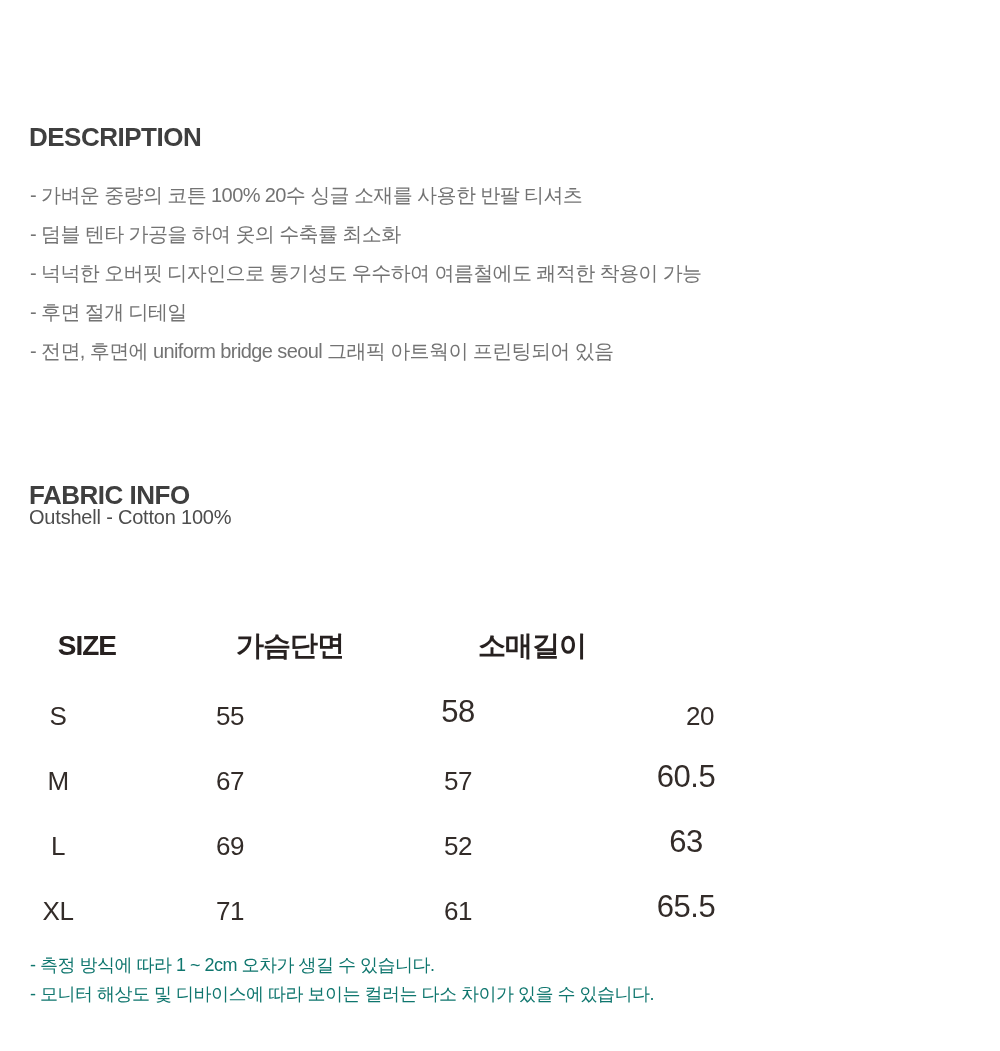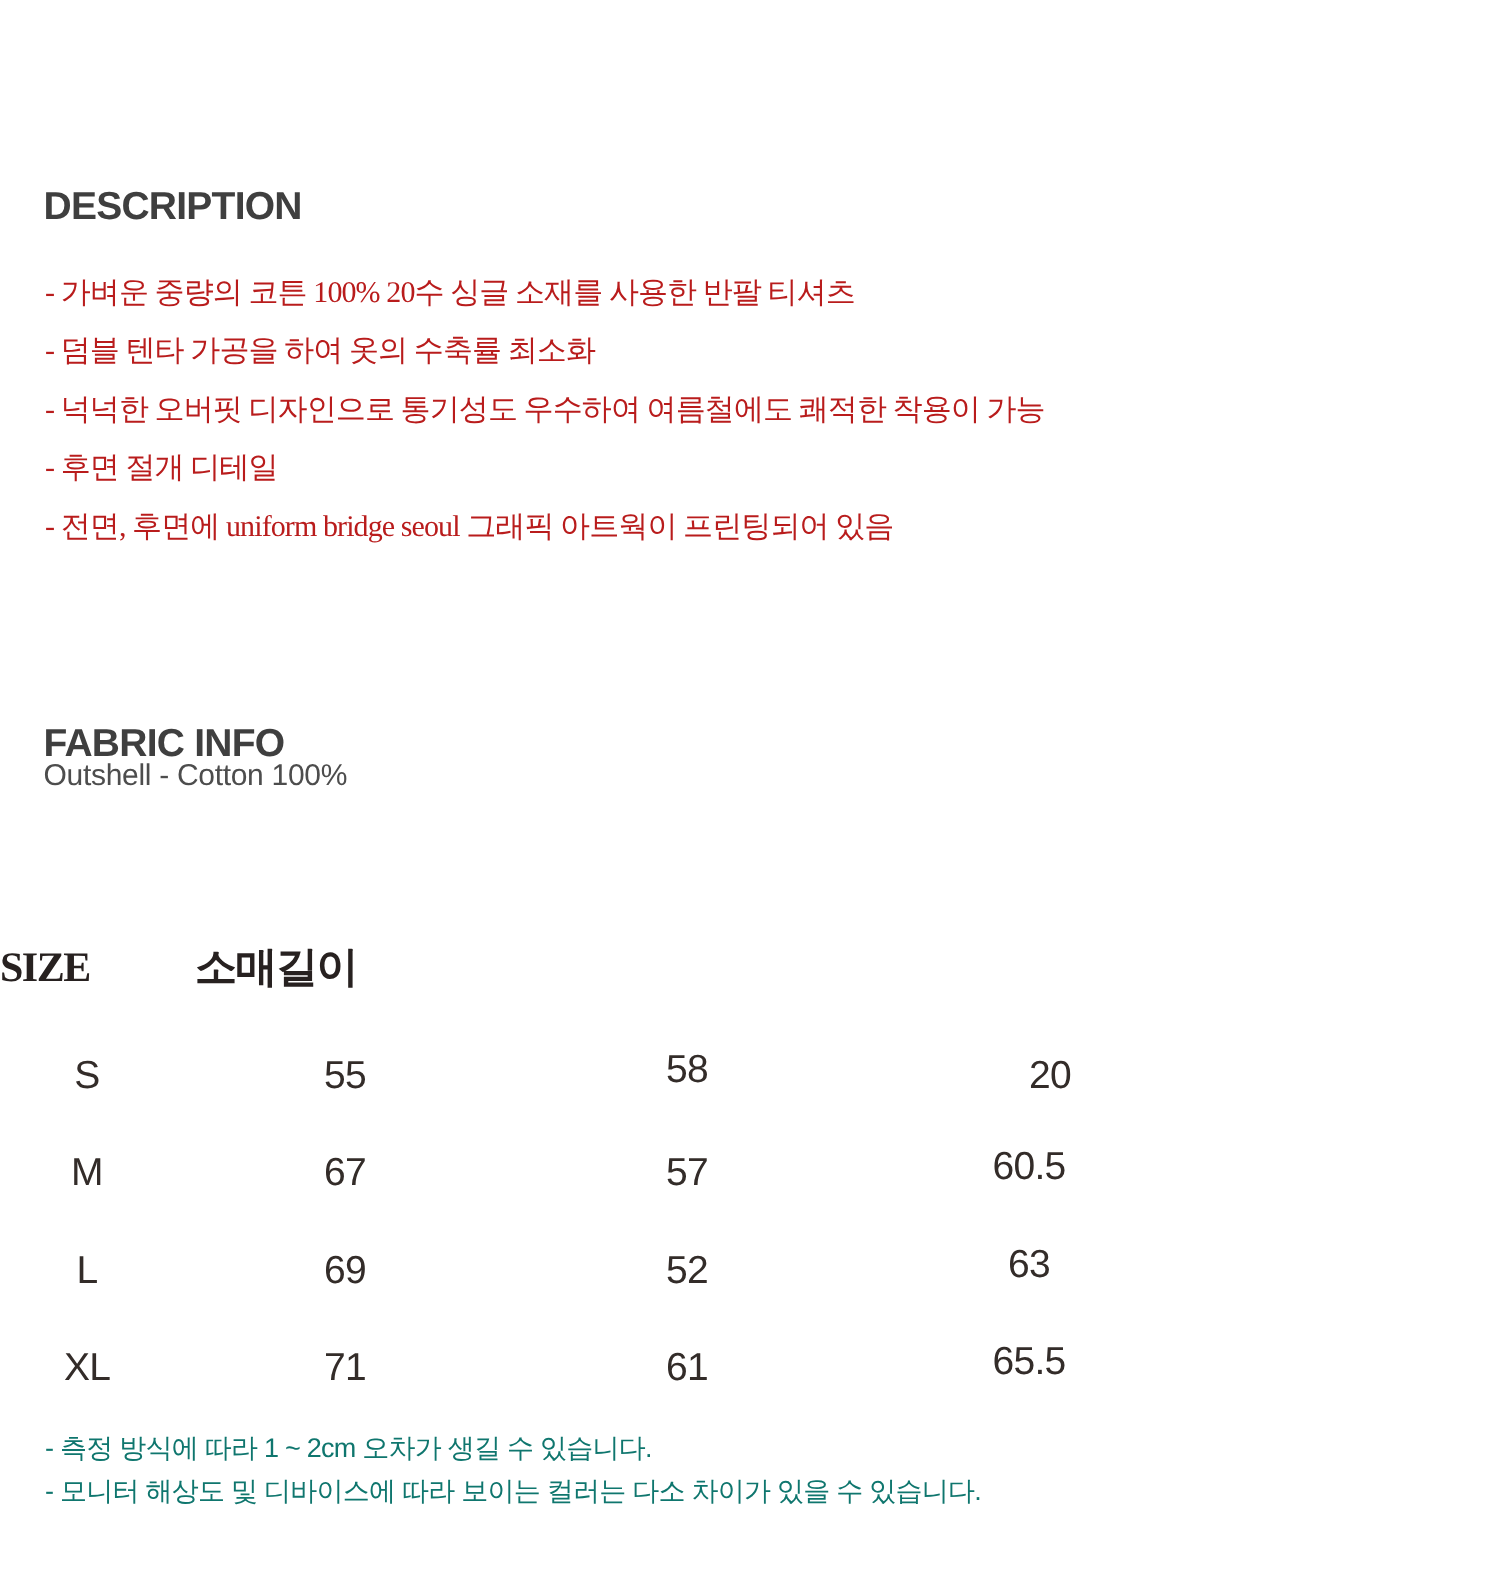--- a/index.html
+++ b/index.html
@@ -29,24 +29,23 @@
   #fabric-title { top: 444px; margin-top: 36px; }
 
   .bullet-list {
     position: absolute;
     left: 30px;
     top: 176px;
   }
   .bullet-item {
     font-size: 20px;
     line-height: 39px;
-    color: #b91c1c;
+    color: #737373;
     letter-spacing: -0.6px;
     white-space: nowrap;
-    font-family: Liberation Serif, serif;
   }
   #fabric-info {
     position: absolute;
     left: 29px;
     top: 502px;
     font-size: 20px;
     line-height: 30px;
     color: #4d4d4d;
     letter-spacing: -0.2px;
     white-space: nowrap;
@@ -66,43 +65,42 @@
   .header-row {
     position: absolute;
     top: 628px;
     left: 0;
   }
   .header-cell {
     font-size: 28px;
     font-weight: 700;
     line-height: 36px;
     color: #272120;
-    text-align: left;
+    text-align: right;
     letter-spacing: -1px;
     white-space: nowrap;
-    font-family: Liberation Serif, serif;
   }
   .data-rows {
     position: absolute;
     top: 683px;
     left: 0;
   }
   .data-row {
     height: 65px;
     align-items: center;
   }
   .data-cell {
     font-size: 26px;
     line-height: 30px;
     color: #332c29;
     text-align: center;
     letter-spacing: -0.5px;
     white-space: nowrap;
   }
-  .col-4 { transform: translateY(-4px); font-size: 26px; }
+  .col-4 { transform: translateY(-4px); font-size: 31px; }
   .col-5 { transform: translateX(14px); }
   .header-cell.col-4 { transform: none; font-size: 28px; }
 
   .notes {
     position: absolute;
     left: 30px;
     top: 951px;
   }
   .note-item {
     font-size: 18px;
@@ -128,20 +126,21 @@
   </div>
 
   <div class="section-title" id="fabric-title">FABRIC INFO</div>
 
   <div id="fabric-info">Outshell - Cotton 100%</div>
 
   <div class="size-table">
 
     <div class="table-row header-row">
       <div class="header-cell col-1">SIZE</div>
+      <div class="header-cell col-4">가슴단면</div>
       <div class="header-cell col-5">소매길이</div>
     </div>
 
     <div class="data-rows">
 
       <div class="table-row data-row">
         <div class="data-cell col-1">S</div>
         <div class="data-cell col-3">55</div>
         <div class="data-cell col-4">58</div>
         <div class="data-cell col-5">20</div>

